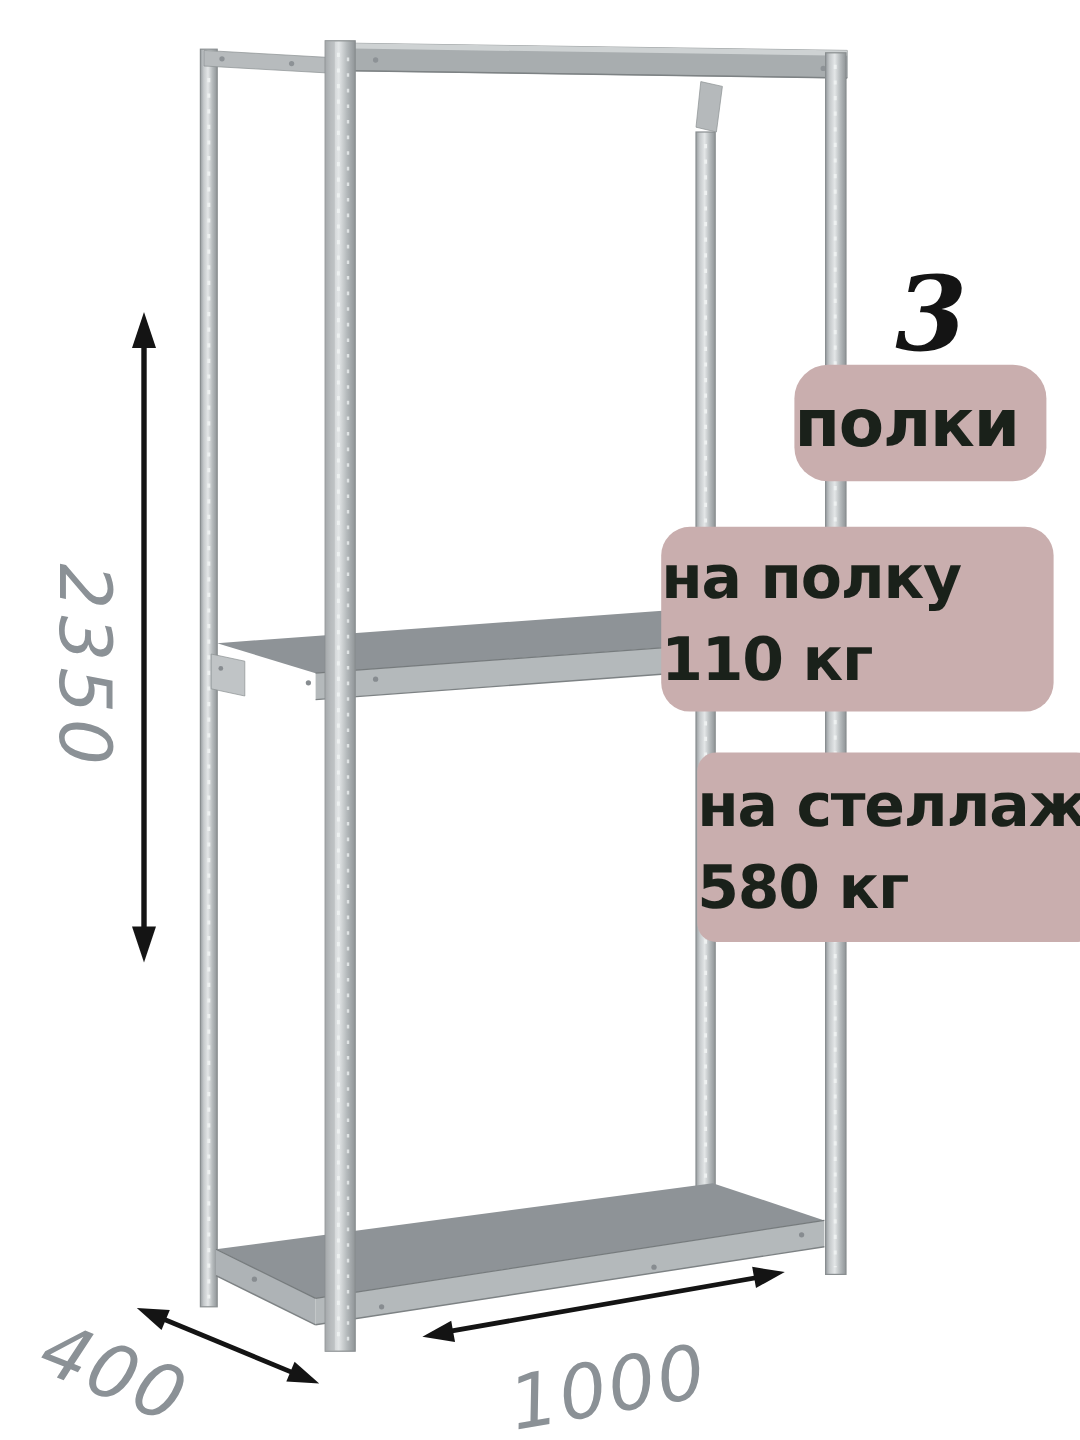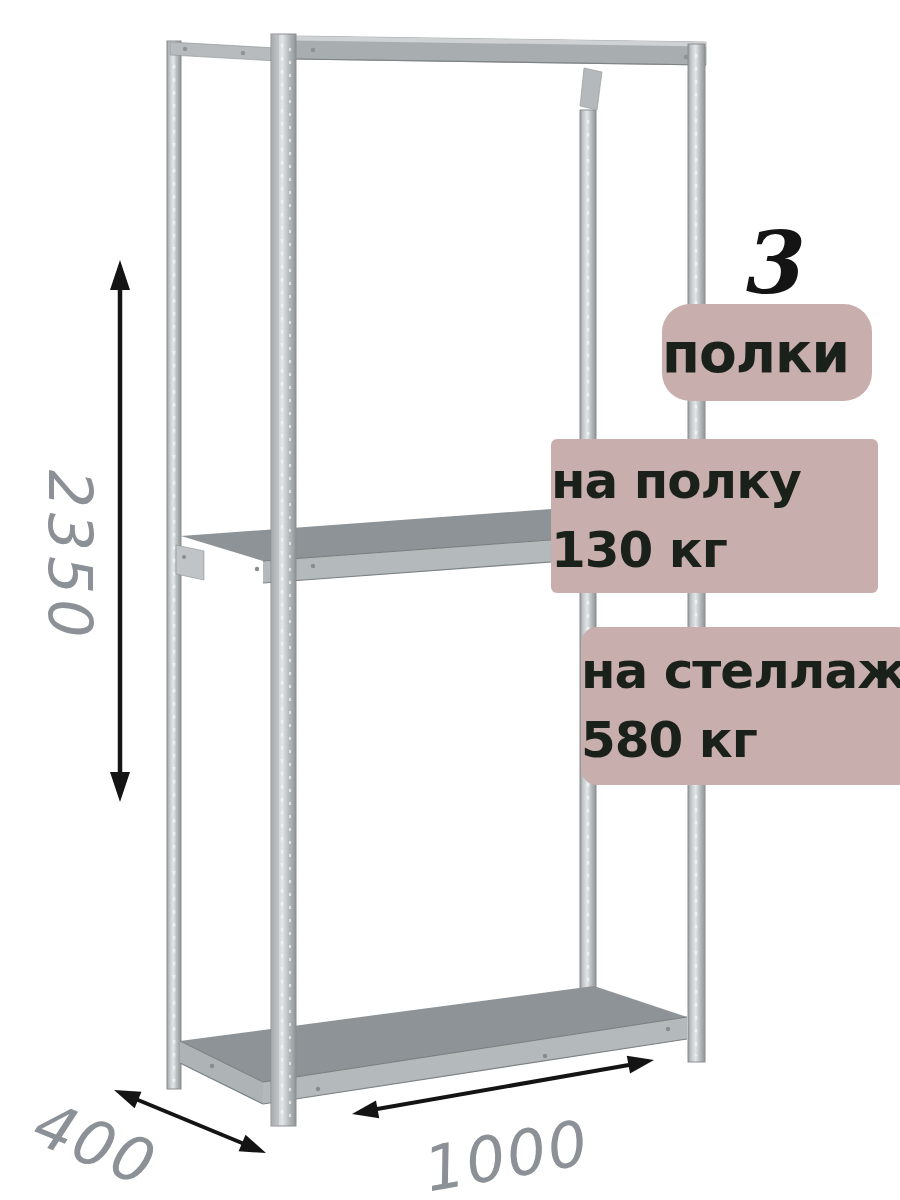--- a/index.html
+++ b/index.html
@@ -24,21 +24,21 @@
     font-family:"DejaVu Serif",serif;font-style:italic;font-weight:bold;
     font-size:86px;color:#141414;line-height:1;
   }
   .badge{
     position:absolute;background:#c9aeae;color:#1a211a;
     display:flex;flex-direction:column;align-items:flex-start;justify-content:center;
     font-family:"DejaVu Sans",sans-serif;font-weight:bold;text-align:center;
   }
   .badge-shelves{left:662px;top:304px;width:210px;height:97px;border-radius:28px;
     font-size:55px;letter-spacing:-1px;}
-  .badge-per-shelf{left:551px;top:439px;width:327px;height:154px;border-radius:6px;
+  .badge-per-shelf{left:551px;top:439px;width:327px;height:154px;border-radius:24px;
     font-size:50px;line-height:1.38;letter-spacing:-1px;}
   .badge-per-rack{left:549px;top:627px;width:332px;height:158px;border-radius:16px;
     font-size:50px;line-height:1.38;letter-spacing:-1px;margin-left:32px;}
   .badge .line{display:block;}
 </style>
 </head>
 <body>
 
 <div class="stage">
 
@@ -132,21 +132,21 @@
   <div class="dim dim-width">1000</div>
 
   <div class="shelf-count">3</div>
 
   <div class="badge badge-shelves">
     <span class="line">полки</span>
   </div>
 
   <div class="badge badge-per-shelf">
     <span class="line">на полку</span>
-    <span class="line">130 кг</span>
+    <span class="line">110 кг</span>
   </div>
 
   <div class="badge badge-per-rack">
     <span class="line">на стеллаж</span>
     <span class="line">580 кг</span>
   </div>
 
 </div>
 
 </body></html>

